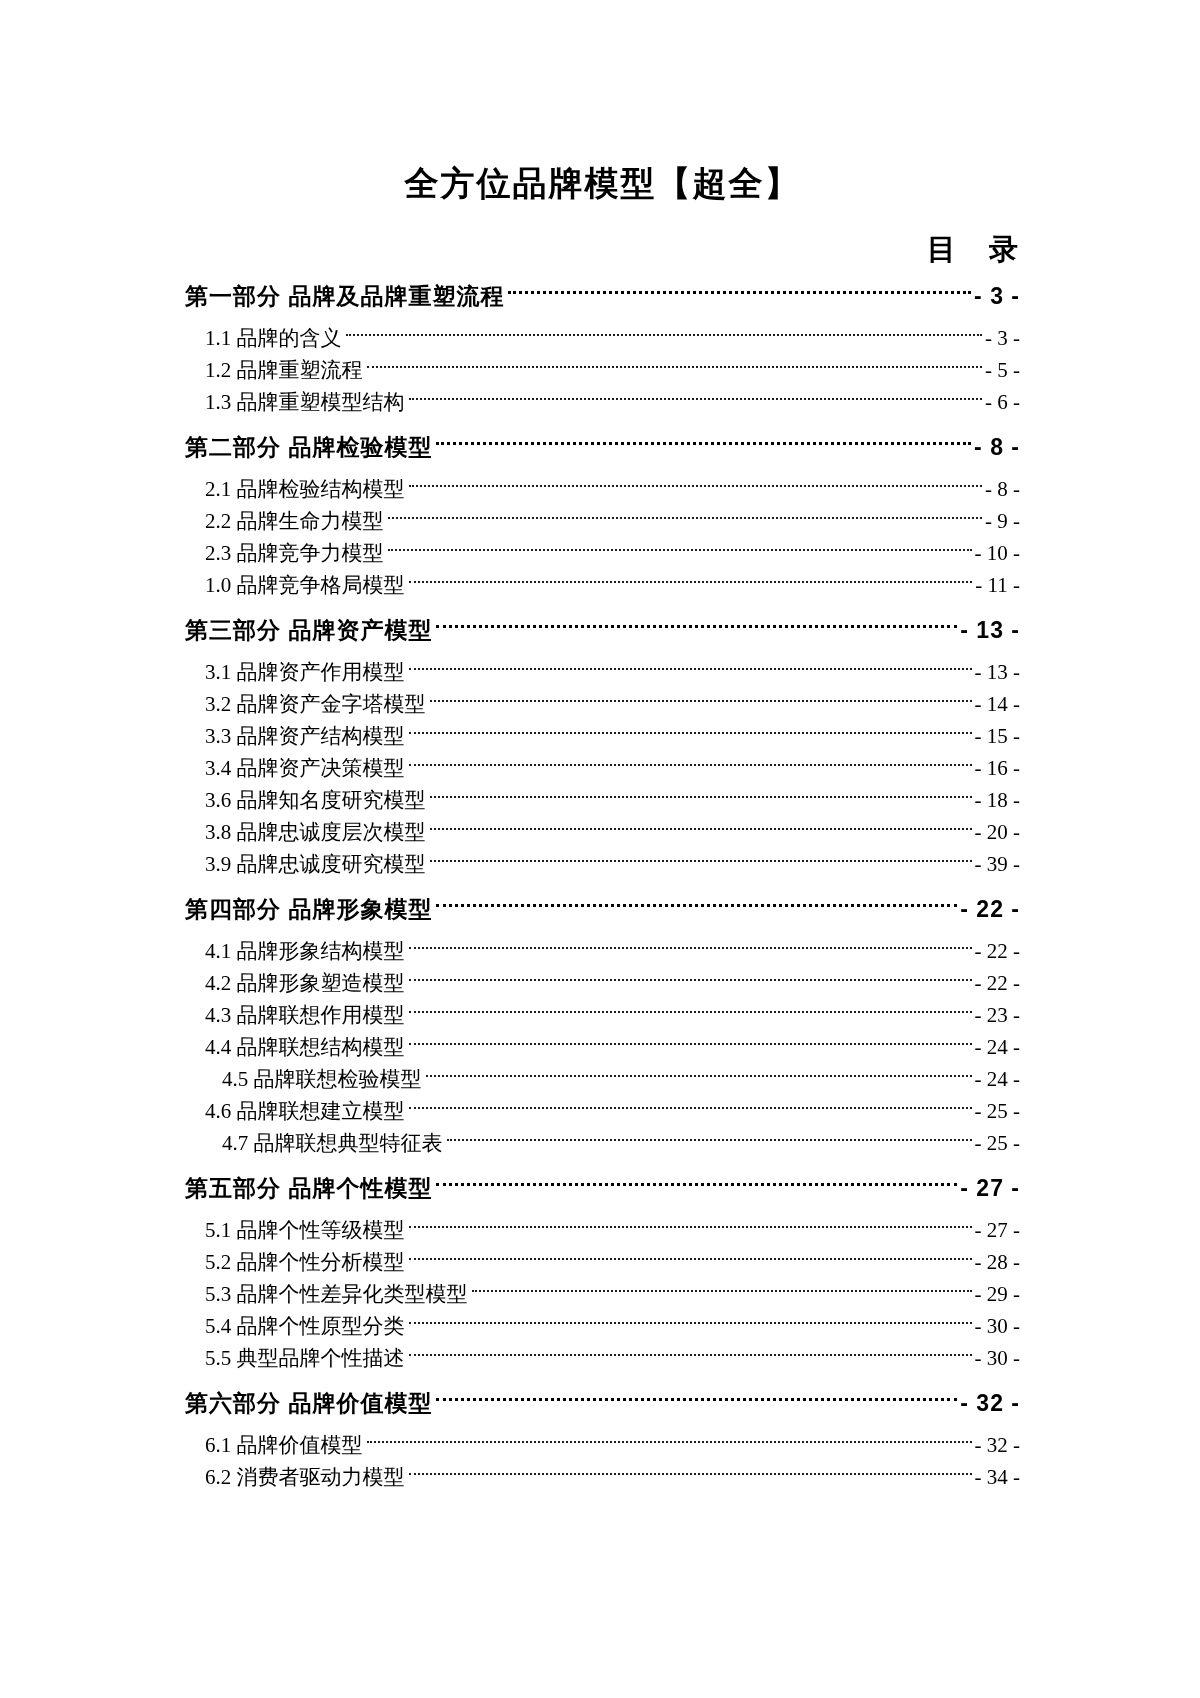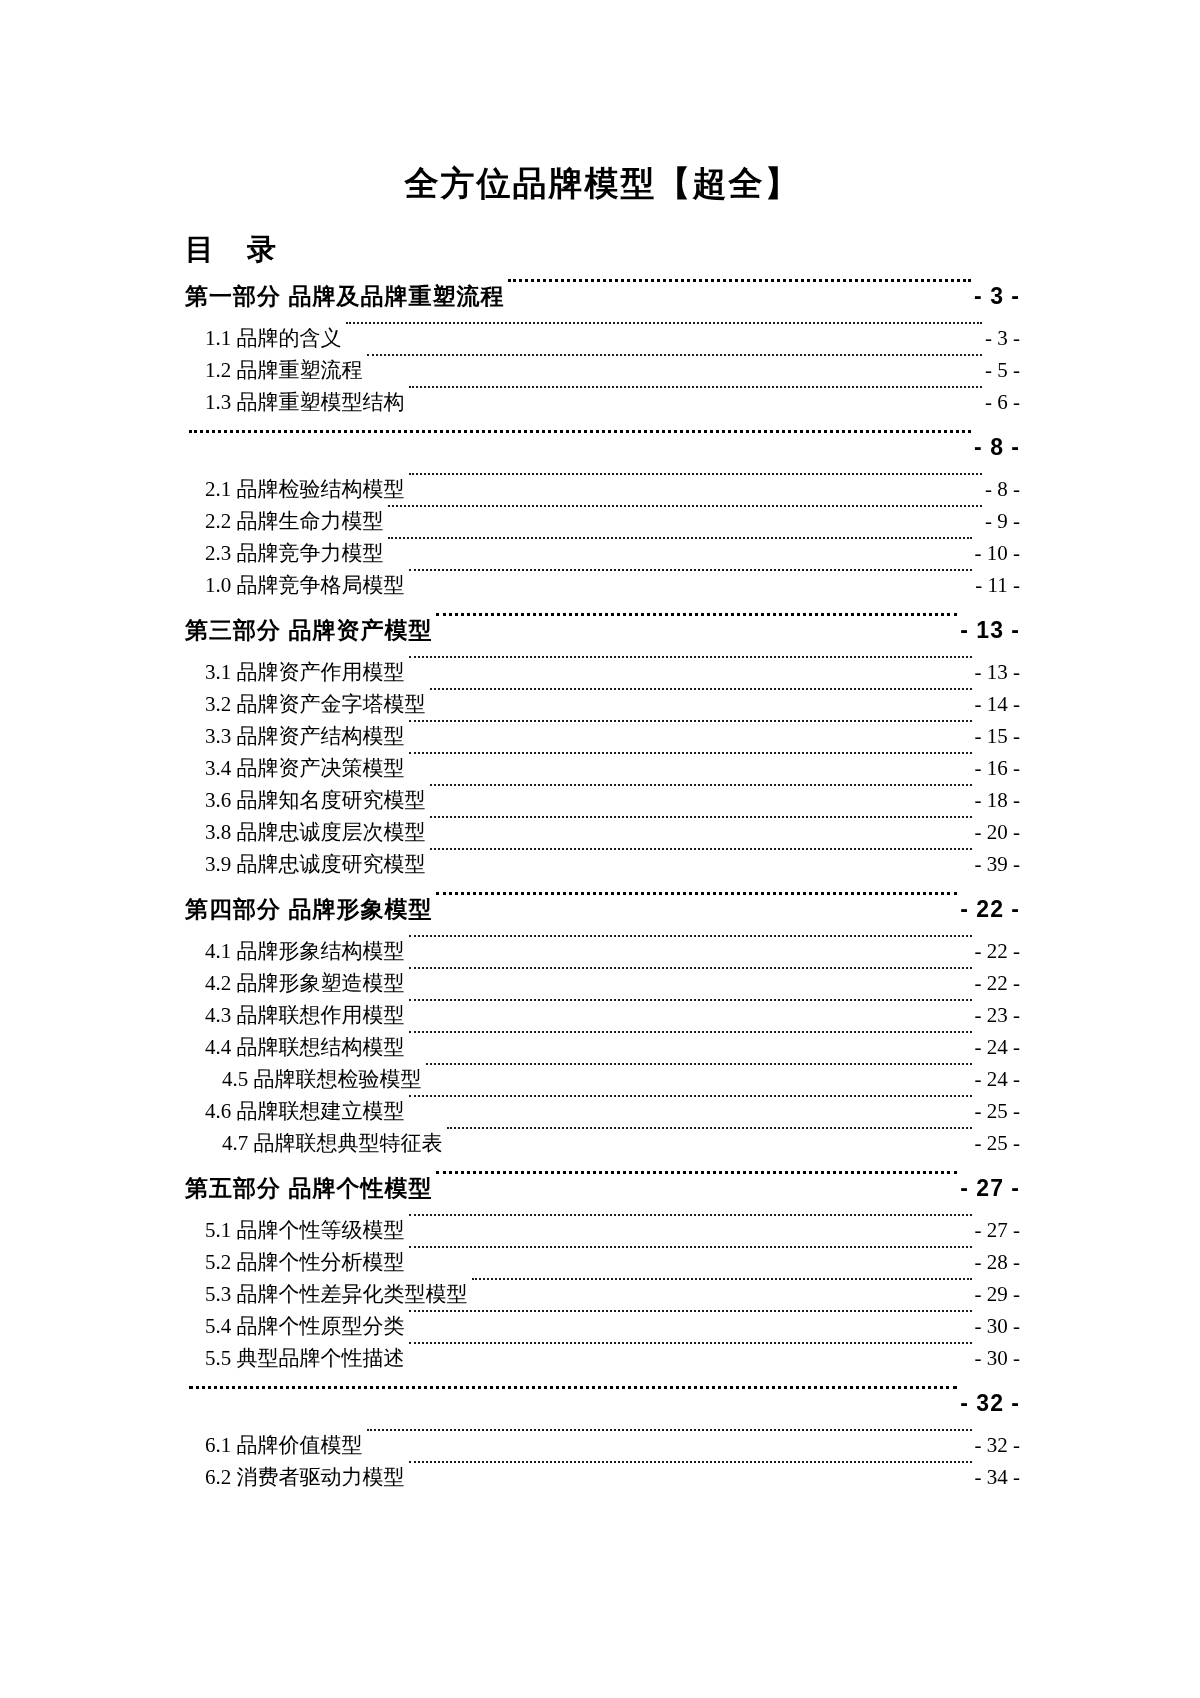--- a/index.html
+++ b/index.html
@@ -19,29 +19,29 @@
     font-size: 34px;
     font-weight: 700;
     text-align: center;
     letter-spacing: 2px;
     line-height: 40px;
   }
   .toc-title {
     font-family: "Liberation Sans", "DejaVu Sans", sans-serif;
     font-size: 29px;
     font-weight: 700;
-    text-align: left;
+    text-align: right;
     margin-top: 28px;
     line-height: 36px;
     letter-spacing: 2px;
   }
   .toc { margin-top: 8px; }
   .toc-row {
     display: flex;
-    align-items: flex-start;
+    align-items: center;
     width: 100%;
   }
   .toc-row.item {
     font-family: "Liberation Serif", "DejaVu Serif", serif;
     font-size: 21px;
     line-height: 32px;
     height: 32px;
     padding-left: 20px;
   }
   .toc-row.item.indent { padding-left: 37px; }
@@ -91,20 +91,21 @@
     <span class="entry-text">1.2 品牌重塑流程</span>
     <span class="leader"></span>
     <span class="entry-page">- 5 -</span>
   </div>
       <div class="toc-row item">
     <span class="entry-text">1.3 品牌重塑模型结构</span>
     <span class="leader"></span>
     <span class="entry-page">- 6 -</span>
   </div>
       <div class="toc-row part">
+    <span class="entry-text">第二部分 品牌检验模型</span>
     <span class="leader"></span>
     <span class="entry-page">- 8 -</span>
   </div>
       <div class="toc-row item">
     <span class="entry-text">2.1 品牌检验结构模型</span>
     <span class="leader"></span>
     <span class="entry-page">- 8 -</span>
   </div>
       <div class="toc-row item">
     <span class="entry-text">2.2 品牌生命力模型</span>
@@ -225,20 +226,21 @@
     <span class="entry-text">5.4 品牌个性原型分类</span>
     <span class="leader"></span>
     <span class="entry-page">- 30 -</span>
   </div>
       <div class="toc-row item">
     <span class="entry-text">5.5 典型品牌个性描述</span>
     <span class="leader"></span>
     <span class="entry-page">- 30 -</span>
   </div>
       <div class="toc-row part">
+    <span class="entry-text">第六部分 品牌价值模型</span>
     <span class="leader"></span>
     <span class="entry-page">- 32 -</span>
   </div>
       <div class="toc-row item">
     <span class="entry-text">6.1 品牌价值模型</span>
     <span class="leader"></span>
     <span class="entry-page">- 32 -</span>
   </div>
       <div class="toc-row item">
     <span class="entry-text">6.2 消费者驱动力模型</span>

